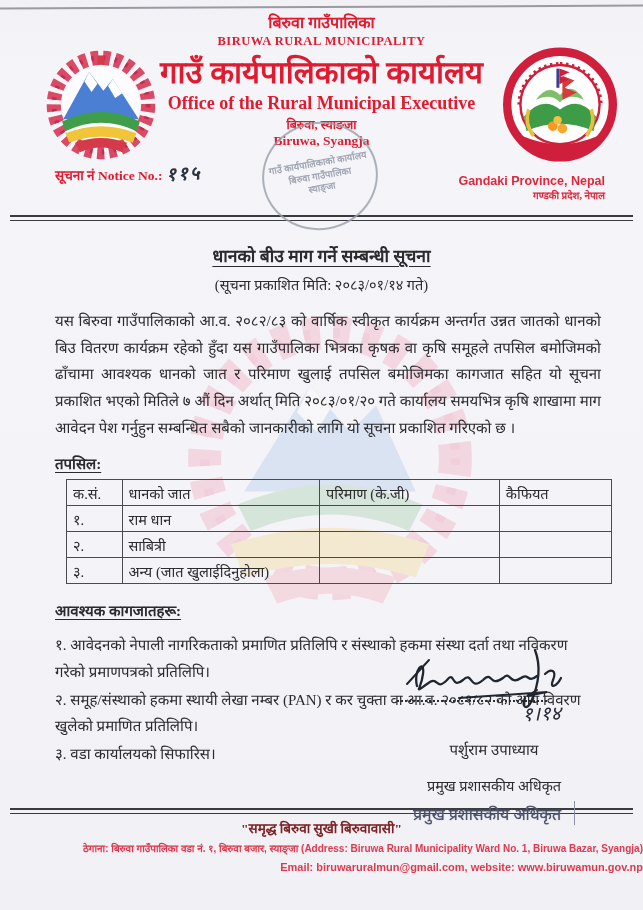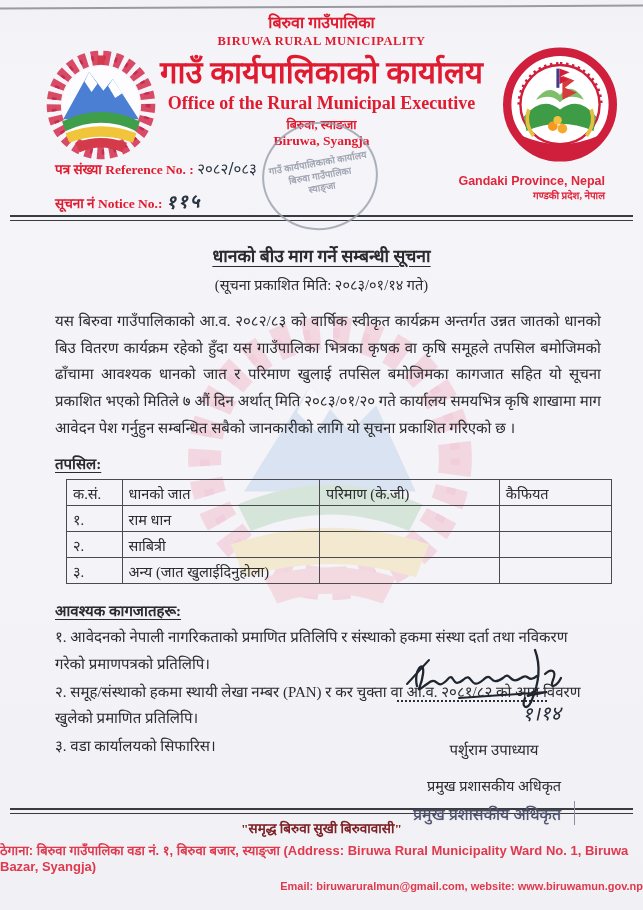--- a/index.html
+++ b/index.html
@@ -43,36 +43,36 @@
   
   .title{text-align:center;margin-top:22px;font-size:17.5px;font-weight:bold;text-decoration:underline;text-underline-offset:4px;}
   .subtitle{text-align:center;margin-top:7px;font-size:14.5px;}
   
   .body-text{margin:14px 42px 0 55px;font-size:15px;line-height:1.78;text-align:justify;}
   .sec-head{margin:12px 42px 0 55px;font-size:15px;font-weight:bold;text-decoration:underline;text-underline-offset:3px;}
   table.notice-table{border-collapse:collapse;margin:6px 42px 0 66px;width:546px;font-size:14.5px;}
   table.notice-table td,table.notice-table th{border:1.5px solid #4a4a50;padding:2px 6px;height:21px;text-align:left;font-weight:normal;vertical-align:middle;}
   .c-sn{width:44px;}.c-var{width:195px;}.c-qty{width:180px;}.c-rem{width:105px;}
   
-  .docs{margin:4px 42px 0 55px;font-size:15px;line-height:1.75;}
+  .docs{margin:12px 42px 0 55px;font-size:15px;line-height:1.75;}
   .docs div{margin-top:2px;max-width:415px;}
   .docs div:nth-child(1),.docs div:nth-child(2){max-width:560px;}
   
   .sig-block{position:absolute;right:34px;top:640px;width:230px;text-align:center;z-index:4;}
   .sig-scrawl{display:block;margin:0 auto;}
   .sig-dotline{border-bottom:2px dotted #2a2f38;width:150px;margin:-14px auto 0 18px;}
   .sig-handnum{font-family:"DejaVu Sans",sans-serif;font-size:20px;font-style:italic;color:#252b36;text-align:right;margin:0 48px 0 0;transform:rotate(-2deg);}
   .sig-name{font-size:15px;margin-top:10px;}
   .sig-title{font-size:14.5px;margin-top:16px;}
   .sig-title-stamp{font-size:16px;margin-top:8px;color:#4c5166;text-shadow:0 0 1px #7b80a0;position:relative;display:inline-block;padding-right:14px;}
   .sig-title-stamp:after{content:"";position:absolute;right:0;top:-2px;height:24px;border-right:1.5px solid #8a8fa5;}
   
   .footer{position:absolute;left:0;right:0;top:804px;z-index:2;}
   .motto{text-align:center;margin-top:5px;font-size:13.5px;font-weight:bold;color:#7c2024;}
-  .addr{text-align:left;margin-top:4px;font-size:13px;font-weight:bold;color:#e0394e;font-family:"Liberation Sans",sans-serif;}
+  .addr{text-align:right;margin-top:4px;font-size:10px;font-weight:bold;color:#e0394e;font-family:"Liberation Sans",sans-serif;}
   .email{text-align:right;margin-top:6px;font-size:11px;font-weight:bold;color:#e0394e;font-family:"Liberation Sans",sans-serif;}
 </style>
 </head>
 <body>
 
 <div class="page">
   <div class="scan-edge-top"></div>
 
   <svg class="watermark" viewBox="0 0 100 100">
     <circle cx="50" cy="48" r="38" fill="none" stroke="#f09ab2" stroke-width="10" stroke-dasharray="5 4"></circle>
@@ -129,24 +129,20 @@
 
     <div class="stamp">
       <div>गाउँ कार्यपालिकाको कार्यालय</div>
       <div>बिरुवा गाउँपालिका</div>
       <div>स्याङ्जा</div>
     </div>
 
     <div class="ref-wrap">
       <div class="ref-left">
         <div class="ref-line">
-          <span>पत्र संख्या Reference No. :</span>
-          <span class="hand">२०८२/०८३</span>
-        </div>
-        <div class="ref-line">
           <span>सूचना नं Notice No.:</span>
           <span class="hand hand-big">११५</span>
         </div>
       </div>
       <div class="ref-right">
         <div class="en">Gandaki Province, Nepal</div>
         <div class="np">गण्डकी प्रदेश, नेपाल</div>
       </div>
     </div>
 

